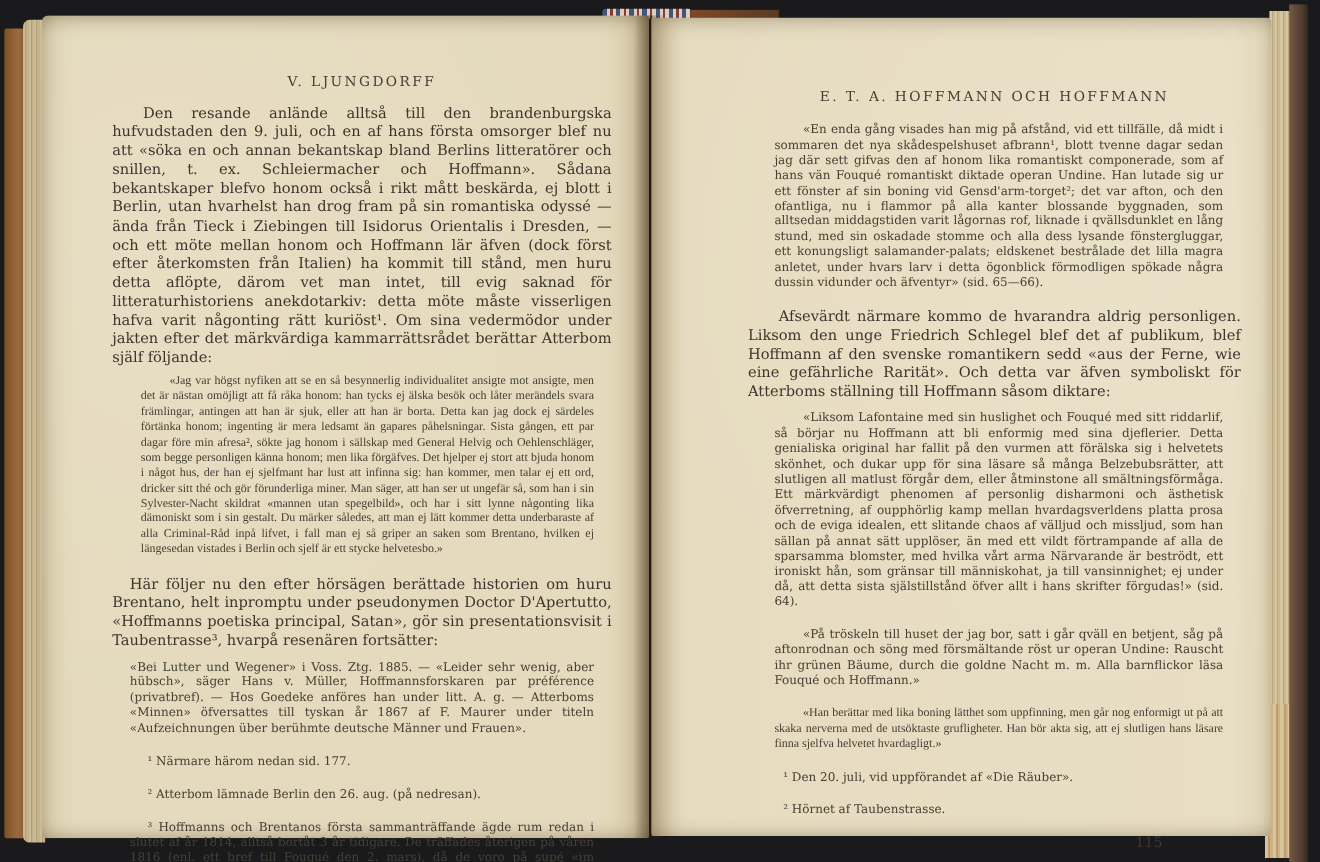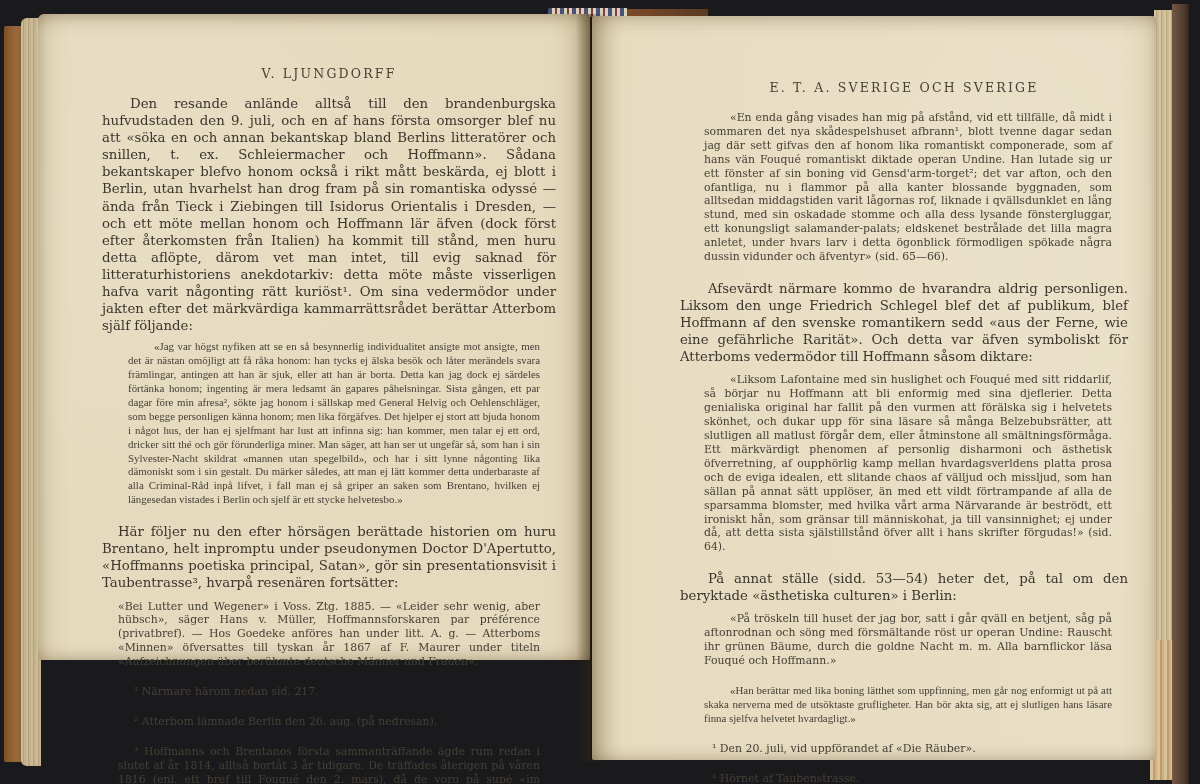--- a/index.html
+++ b/index.html
@@ -38,21 +38,21 @@
     background:repeating-linear-gradient(90deg,#46527a 0 4px,#d8d2bd 4px 7px,#8b3a3a 7px 9px,#d8d2bd 9px 12px);
   }
   .spine-top{
     position:absolute;left:628px;top:9px;width:80px;height:8px;
     background:linear-gradient(90deg,#7a4a28,#5c3a22);
   }
 
   
   .page{position:absolute;color:#3b352d;}
   .page-left{
-    left:38px;top:14px;width:552px;height:646px;
+    left:38px;top:14px;width:552px;height:748px;
     background:
       radial-gradient(120% 100% at 20% 30%, rgba(255,255,255,.10), rgba(0,0,0,0) 60%),
       linear-gradient(90deg,#ddd1b1 0,#e5dabd 6%,#e5dabd 92%,#dccfae 100%);
     border-radius:6px 2px 2px 4px;
     box-shadow:
       inset -20px 0 26px -16px rgba(84,62,30,.6),
       inset 12px 0 16px -10px rgba(120,95,55,.35),
       inset 0 14px 18px -12px rgba(90,70,40,.35),
       inset 0 -12px 16px -12px rgba(90,70,40,.3);
   }
@@ -120,40 +120,39 @@
       <div class="running-head">V. LJUNGDORFF</div>
 
       <p class="body-par indent">Den resande anlände alltså till den brandenburgska hufvudstaden den 9. juli, och en af hans första omsorger blef nu att «söka en och annan bekantskap bland Berlins litteratörer och snillen, t. ex. Schleiermacher och Hoffmann».  Sådana bekantskaper blefvo honom också i rikt mått beskärda, ej blott i Berlin, utan hvarhelst han drog fram på sin romantiska odyssé — ända från Tieck i Ziebingen till Isidorus Orientalis i Dresden, — och ett möte mellan honom och Hoffmann lär äfven (dock först efter återkomsten från Italien) ha kommit till stånd, men huru detta aflöpte, därom vet man intet, till evig saknad för litteraturhistoriens anekdotarkiv: detta möte måste visserligen hafva varit någonting rätt kuriöst¹.  Om sina vedermödor under jakten efter det märkvärdiga kammarrättsrådet berättar Atterbom själf följande:</p>
 
       <p class="small-par quote mt6">«Jag var högst nyfiken att se en så besynnerlig individualitet ansigte mot ansigte, men det är nästan omöjligt att få råka honom: han tycks ej älska besök och låter merändels svara främlingar, antingen att han är sjuk, eller att han är borta.  Detta kan jag dock ej särdeles förtänka honom; ingenting är mera ledsamt än gapares påhelsningar.  Sista gången, ett par dagar före min afresa², sökte jag honom i sällskap med General Helvig och Oehlenschläger, som begge personligen känna honom; men lika förgäfves.  Det hjelper ej stort att bjuda honom i något hus, der han ej sjelfmant har lust att infinna sig: han kommer, men talar ej ett ord, dricker sitt thé och gör förunderliga miner. Man säger, att han ser ut ungefär så, som han i sin Sylvester-Nacht skildrat «mannen utan spegelbild», och har i sitt lynne någonting lika dämoniskt som i sin gestalt.  Du märker således, att man ej lätt kommer detta underbaraste af alla Criminal-Råd inpå lifvet, i fall man ej så griper an saken som Brentano, hvilken ej längesedan vistades i Berlin och sjelf är ett stycke helvetesbo.»</p>
 
       <p class="body-par indent-sm mt4">Här följer nu den efter hörsägen berättade historien om huru Brentano, helt inpromptu under pseudonymen Doctor D'Apertutto, «Hoffmanns poetiska principal, Satan», gör sin presentationsvisit i Taubentrasse³, hvarpå resenären fortsätter:</p>
 
       <p class="small-par mt8">«Bei Lutter und Wegener» i Voss. Ztg. 1885. — «Leider sehr wenig, aber hübsch», säger Hans v. Müller, Hoffmannsforskaren par préférence (privatbref). — Hos Goedeke anföres han under litt. A. g. — Atterboms «Minnen» öfversattes till tyskan år 1867 af F. Maurer under titeln «Aufzeichnungen über berühmte deutsche Männer und Frauen».</p>
 
-      <p class="small-par indent-sm">¹ Närmare härom nedan sid. 217.</p>
+      <p class="small-par indent-sm">¹ Närmare härom nedan sid. 177.</p>
       <p class="small-par indent-sm">² Atterbom lämnade Berlin den 26. aug. (på nedresan).</p>
       <p class="small-par indent-sm">³ Hoffmanns och Brentanos första sammanträffande ägde rum redan i slutet af år 1814, alltså bortåt 3 år tidigare.  De träffades återigen på våren 1816 (enl. ett bref till Fouqué den 2. mars), då de voro på supé «im englischen Garten». Har det af Atterbom omtalade besöket 1817 ägt rum, så var det sålunda i allt fall icke, såsom A. säger, «för att göra hans bekantskap».</p>
 
     </div>
   </div>
 
   <div class="gutter"></div>
 
   <div class="page page-right">
     <div class="text-col">
-      <div class="running-head">E. T. A. SVERIGE OCH SVERIGE</div>
+      <div class="running-head">E. T. A. HOFFMANN OCH HOFFMANN</div>
 
       <p class="small-par quote">«En enda gång visades han mig på afstånd, vid ett tillfälle, då midt i sommaren det nya skådespelshuset afbrann¹, blott tvenne dagar sedan jag där sett gifvas den af honom lika romantiskt componerade, som af hans vän Fouqué romantiskt diktade operan Undine.  Han lutade sig ur ett fönster af sin boning vid Gensd'arm-torget²; det var afton, och den ofantliga, nu i flammor på alla kanter blossande byggnaden, som alltsedan middagstiden varit lågornas rof, liknade i qvällsdunklet en lång stund, med sin oskadade stomme och alla dess lysande fönstergluggar, ett konungsligt salamander-palats; eldskenet bestrålade det lilla magra anletet, under hvars larv i detta ögonblick förmodligen spökade några dussin vidunder och äfventyr» (sid. 65—66).</p>
 
-      <p class="body-par indent mt12">Afsevärdt närmare kommo de hvarandra aldrig personligen.  Liksom den unge Friedrich Schlegel blef det af publikum, blef Hoffmann af den svenske romantikern sedd «aus der Ferne, wie eine gefährliche Rarität».  Och detta var äfven symboliskt för Atterboms vedermödor till Hoffmann såsom diktare:</p>
+      <p class="body-par indent mt12">Afsevärdt närmare kommo de hvarandra aldrig personligen.  Liksom den unge Friedrich Schlegel blef det af publikum, blef Hoffmann af den svenske romantikern sedd «aus der Ferne, wie eine gefährliche Rarität».  Och detta var äfven symboliskt för Atterboms ställning till Hoffmann såsom diktare:</p>
 
       <p class="small-par quote mt8">«Liksom Lafontaine med sin huslighet och Fouqué med sitt riddarlif, så börjar nu Hoffmann att bli enformig med sina djeflerier.  Detta genialiska original har fallit på den vurmen att förälska sig i helvetets skönhet, och dukar upp för sina läsare så många Belzebubsrätter, att slutligen all matlust förgår dem, eller åtminstone all smältningsförmåga.  Ett märkvärdigt phenomen af personlig disharmoni och ästhetisk öfverretning, af oupphörlig kamp mellan hvardagsverldens platta prosa och de eviga idealen, ett slitande chaos af välljud och missljud, som han sällan på annat sätt upplöser, än med ett vildt förtrampande af alla de sparsamma blomster, med hvilka vårt arma Närvarande är beströdt, ett ironiskt hån, som gränsar till människohat, ja till vansinnighet; ej under då, att detta sista själstillstånd öfver allt i hans skrifter förgudas!» (sid. 64).</p>
 
-      <p class="body-par indent mt12">På annat ställe (sidd. 53—54) heter det, på tal om den beryktade «ästhetiska culturen» i Berlin:</p>
 
       <p class="small-par quote mt8">«På tröskeln till huset der jag bor, satt i går qväll en betjent, såg på aftonrodnan och söng med försmältande röst ur operan Undine:  Rauscht ihr grünen Bäume, durch die goldne Nacht m. m.  Alla barnflickor läsa Fouqué och Hoffmann.»</p>
 
 
       <p class="small-par quote mt6">«Han berättar med lika boning lätthet som uppfinning, men går nog enformigt ut på att skaka nerverna med de utsöktaste grufligheter.  Han bör akta sig, att ej slutligen hans läsare finna sjelfva helvetet hvardagligt.»</p>
 
       <p class="small-par indent-sm mt10">¹ Den 20. juli, vid uppförandet af «Die Räuber».</p>
       <p class="small-par indent-sm">² Hörnet af Taubenstrasse.</p>
 
       <div class="page-num page-num-right">115</div>

